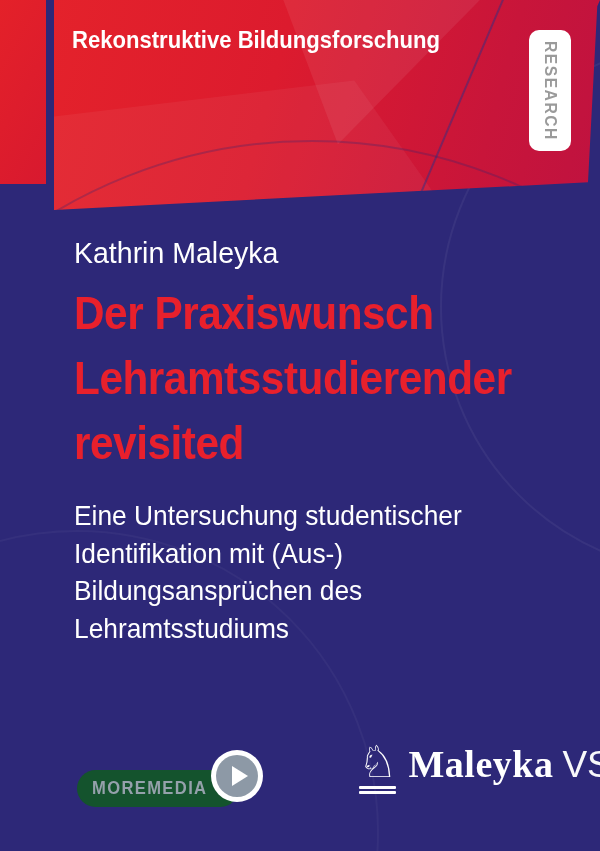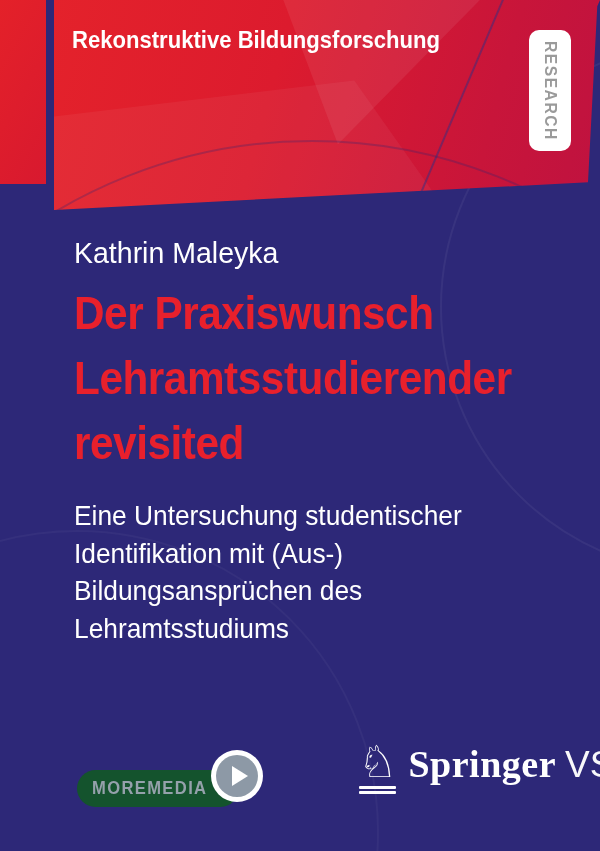--- a/index.html
+++ b/index.html
@@ -153,17 +153,17 @@
   <div class="mm-play-inner">
     <div class="mm-play-tri"></div>
   </div>
 
   <div class="publisher">
     <div class="knight">
       <div class="knight-glyph">♘</div>
       <div class="knight-bar"></div>
       <div class="knight-bar"></div>
     </div>
-    <div class="wordmark">Springer</div>
+    <div class="wordmark">Maleyka</div>
     <div class="imprint">VS</div>
   </div>
 
 </div>
 
 </body></html>

